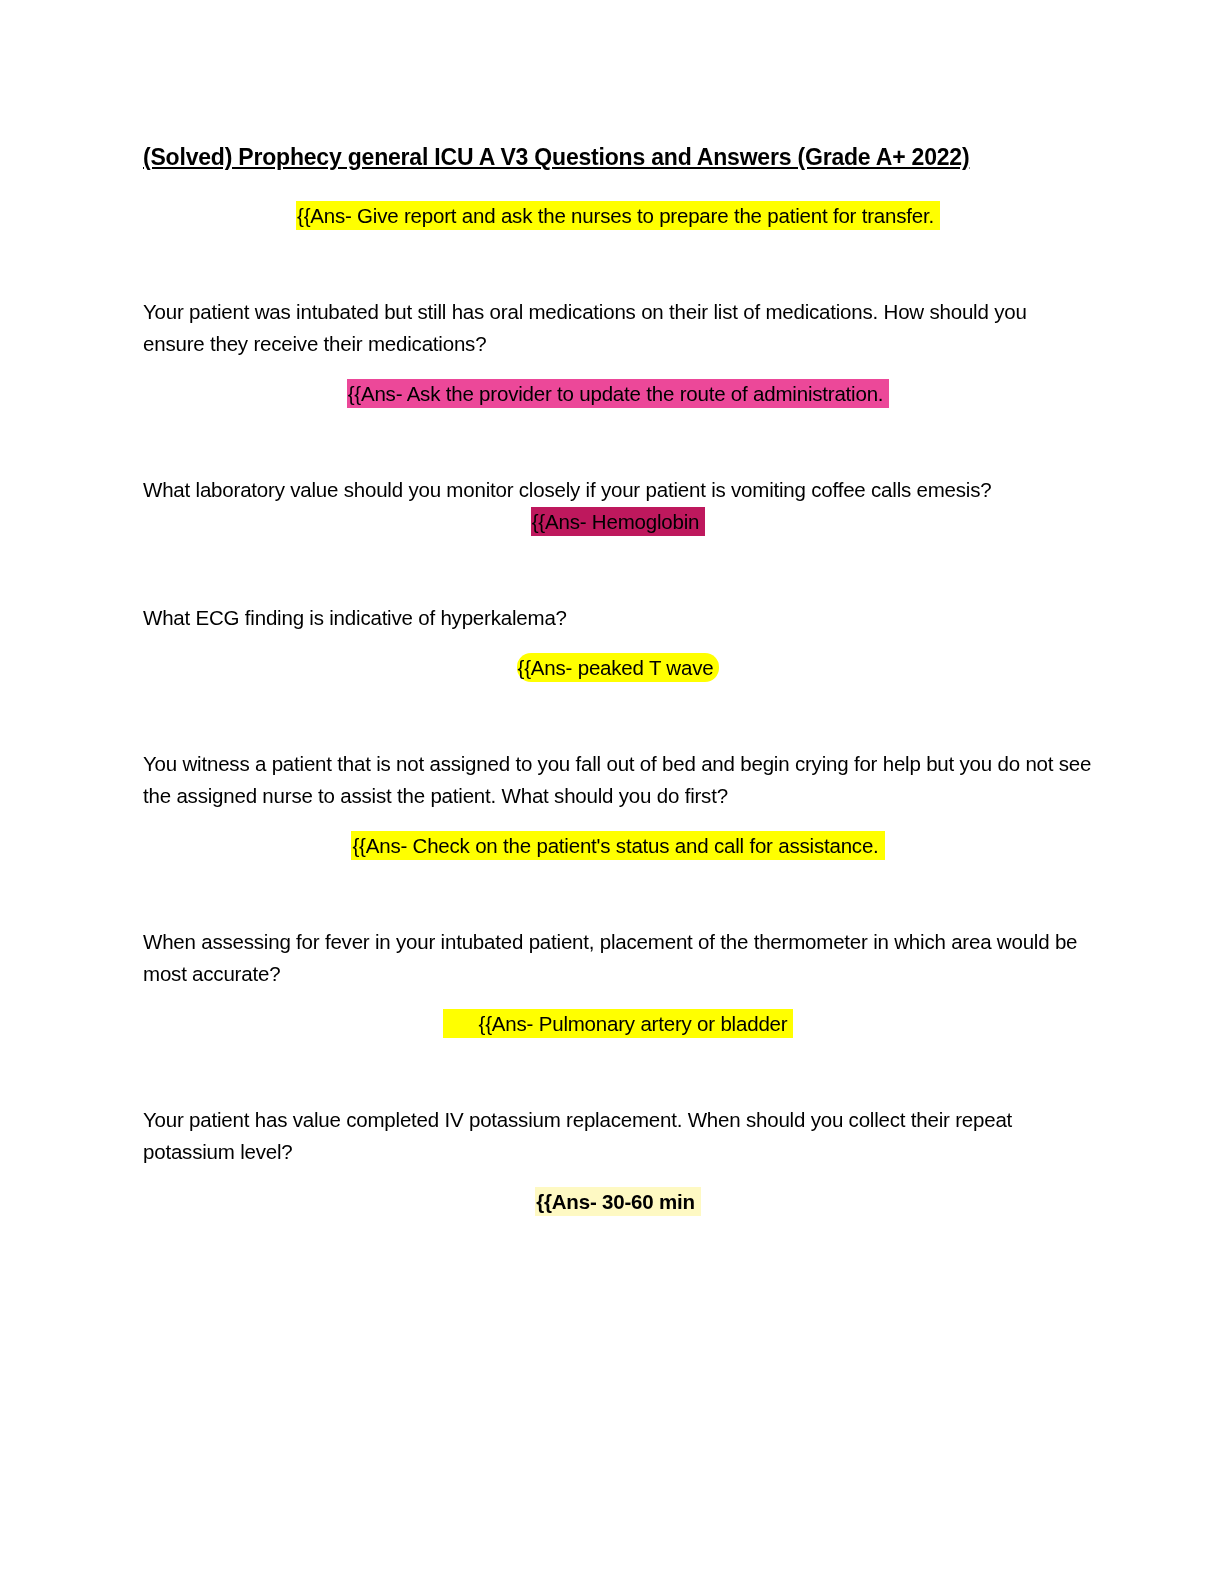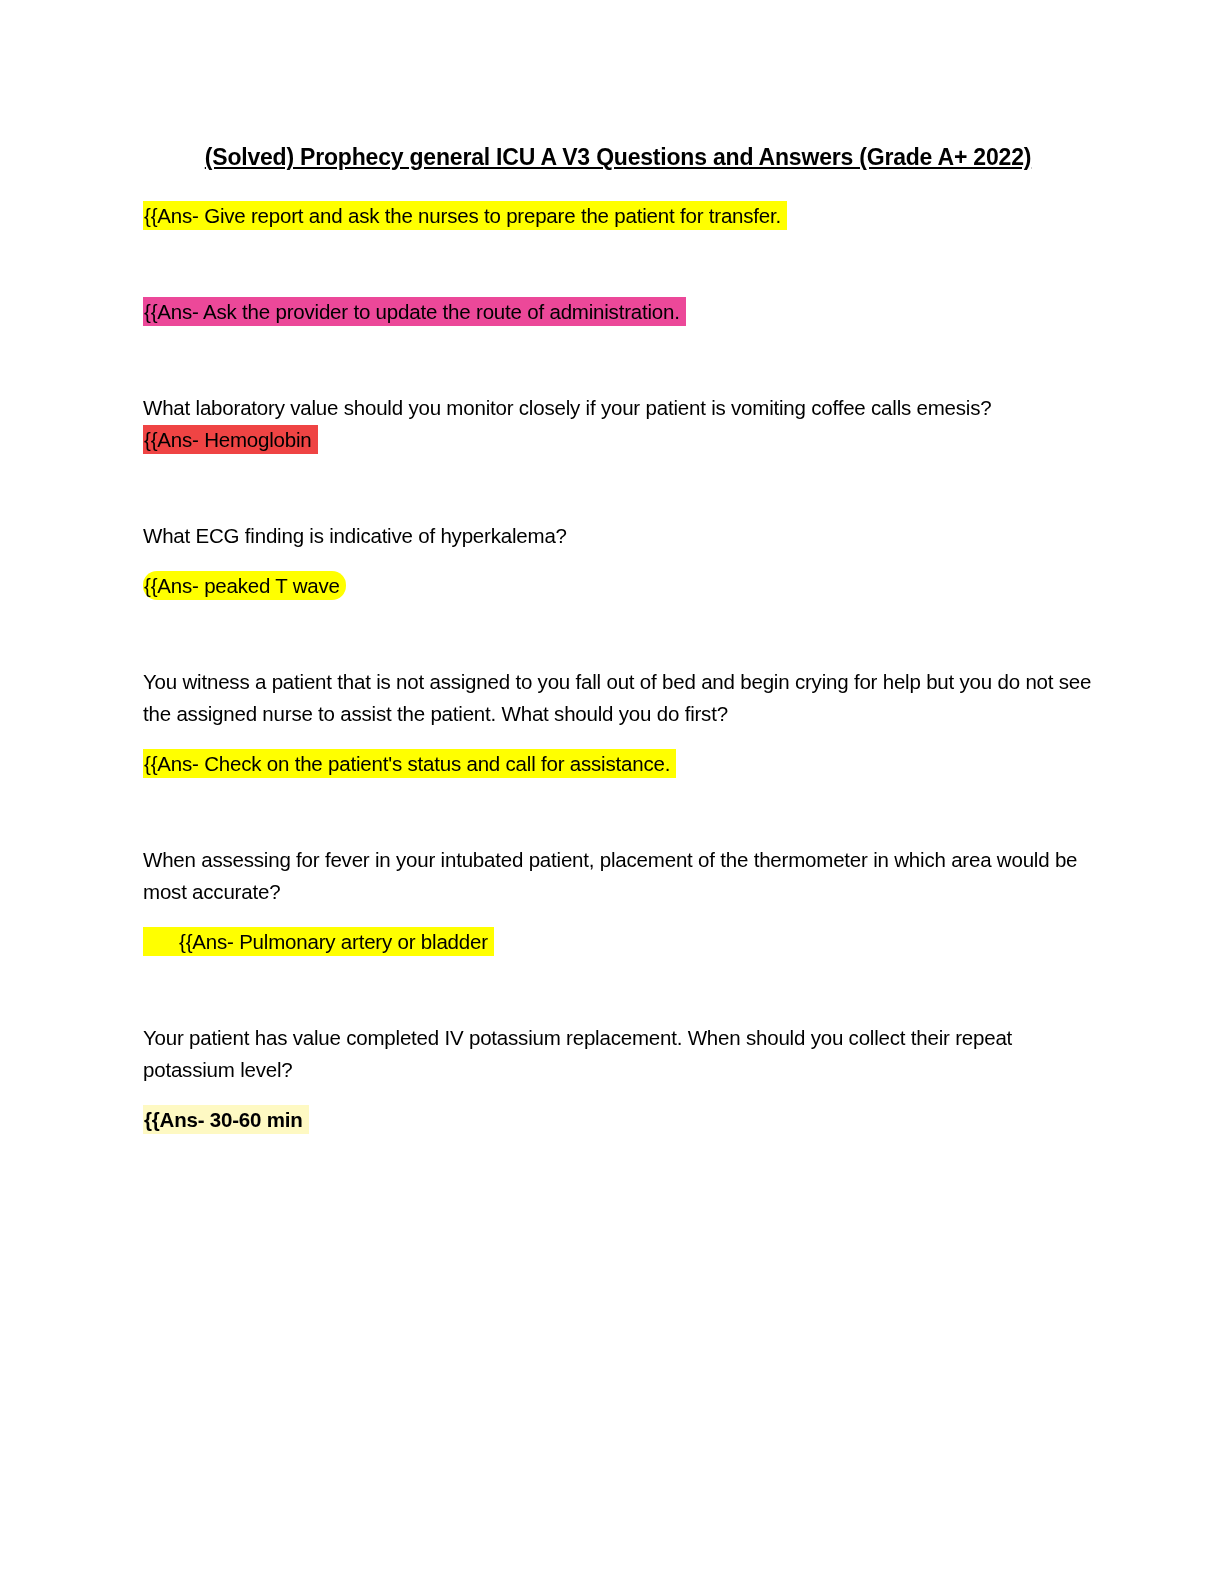--- a/index.html
+++ b/index.html
@@ -18,62 +18,63 @@
     box-sizing: border-box;
     padding: 140px 131px 0 143px;
   }
   .doc-title {
     font-size: 23px;
     line-height: 34px;
     font-weight: bold;
     text-decoration: underline;
     letter-spacing: -0.2px;
     margin: 0 0 26px 0;
-    text-align: center;
   }
   .question {
     font-size: 20.5px;
     line-height: 32px;
     letter-spacing: -0.2px;
     margin: 0 0 18px 0;
     max-width: 950px;
   }
   .question.tight {
     margin-bottom: 0;
   }
   .answer {
     font-size: 20.5px;
     line-height: 32px;
     letter-spacing: -0.2px;
     margin: 0 0 64px 0;
     max-width: 950px;
+    text-align: center;
   }
   .highlight {
     background-color: #ffff00;
     padding: 3px 6px 3px 1px;
   }
 </style>
 </head>
 <body>
 
 <div class="page">
 
   <h1 class="doc-title">(Solved) Prophecy general ICU A V3 Questions and Answers (Grade A+ 2022)</h1>
 
   <section>
     <p class="answer"><span class="highlight" style="background-color: rgb(255, 255, 0);">{{Ans- Give report and ask the nurses to prepare the patient for transfer.</span></p>
   </section>
 
   <section>
+    <p class="question">Your patient was intubated but still has oral medications on their list of medications. How should you ensure they receive their medications?</p>
     <p class="answer"><span class="highlight" style="background-color: #ec4899;">{{Ans- Ask the provider to update the route of administration.</span></p>
   </section>
 
   <section>
     <p class="question tight">What laboratory value should you monitor closely if your patient is vomiting coffee calls emesis?</p>
-    <p class="answer"><span class="highlight" style="background-color: #ef4444; margin-top: 16px;">{{Ans- Hemoglobin</span></p>
+    <p class="answer"><span class="highlight" style="background-color: #be185d; margin-top: 16px;">{{Ans- Hemoglobin</span></p>
   </section>
 
   <section>
     <p class="question">What ECG finding is indicative of hyperkalema?</p>
     <p class="answer"><span class="highlight" style="background-color: rgb(255, 255, 0); border-radius: 14px;">{{Ans- peaked T wave</span></p>
   </section>
 
   <section>
     <p class="question">You witness a patient that is not assigned to you fall out of bed and begin crying for help but you do not see the assigned nurse to assist the patient. What should you do first?</p>
     <p class="answer"><span class="highlight" style="background-color: rgb(255, 255, 0);">{{Ans- Check on the patient's status and call for assistance.</span></p>

